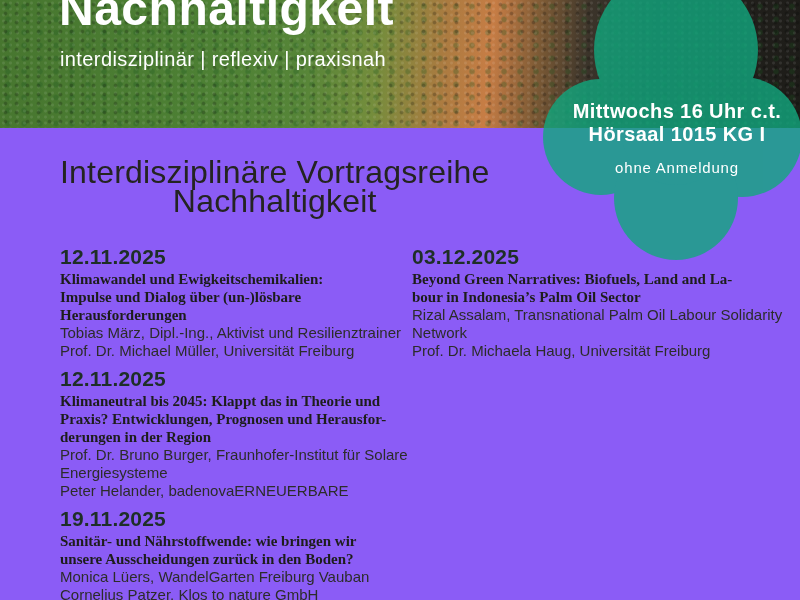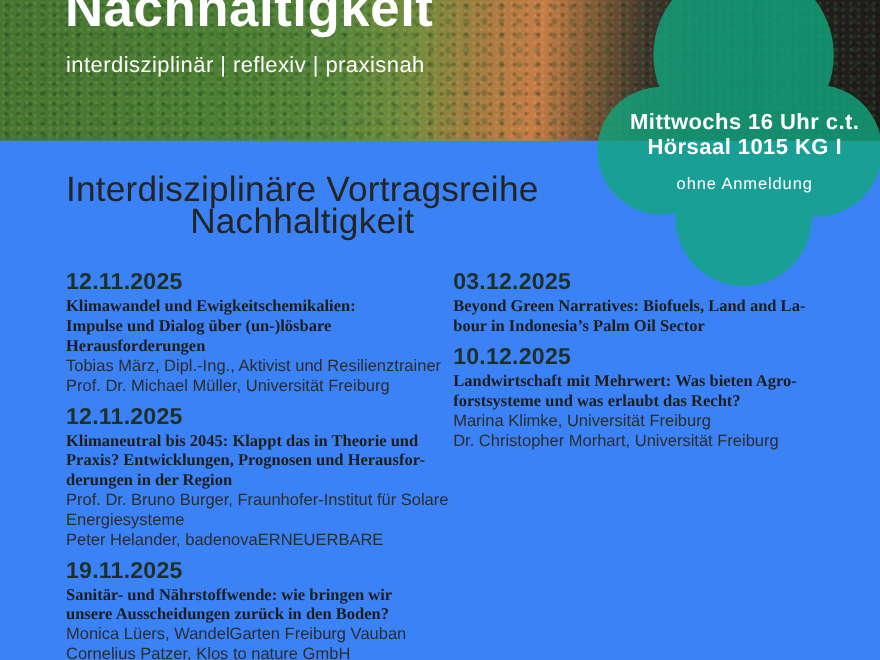--- a/index.html
+++ b/index.html
@@ -1,18 +1,18 @@
 <!DOCTYPE html>
 <html><head>
 <meta charset="utf-8">
 <style>
   html,body{margin:0;padding:0;background:#e8e8e8;}
   .poster{
     position:relative;width:800px;height:600px;margin:0 auto;
-    background:#3b82f6;overflow:hidden;
+    background:#8b5cf6;overflow:hidden;
     font-family:"Liberation Sans","DejaVu Sans",sans-serif;
   }
   
   .banner{
     position:absolute;left:0;top:0;width:800px;height:128px;
     background-image:
       radial-gradient(circle, rgba(0,0,0,0.22) 1.2px, transparent 2.4px),
       radial-gradient(circle, rgba(255,255,255,0.09) 1px, transparent 2px),
       radial-gradient(circle, rgba(25,85,30,0.28) 2px, transparent 3.6px),
       linear-gradient(95deg,
@@ -117,23 +117,19 @@
       <div class="event-speakers">Monica Lüers, WandelGarten Freiburg Vauban
 Cornelius Patzer, Klos to nature GmbH</div>
     </div>
   </div>
 
   <div class="col col-right">
     <div class="event">
       <div class="event-date">03.12.2025</div>
       <div class="event-title">Beyond Green Narratives: Biofuels, Land and La-
 bour in Indonesia’s Palm Oil Sector</div>
-    </div>
-    <div class="event">
-      <div class="event-date">10.12.2025</div>
-      <div class="event-title">Landwirtschaft mit Mehrwert: Was bieten Agro-
-forstsysteme und was erlaubt das Recht?</div>
-      <div class="event-speakers">Marina Klimke, Universität Freiburg
-Dr. Christopher Morhart, Universität Freiburg</div>
+      <div class="event-speakers">Rizal Assalam, Transnational Palm Oil Labour Solidarity
+Network
+Prof. Dr. Michaela Haug, Universität Freiburg</div>
     </div>
   </div>
 
 </div>
 
 </body></html>

